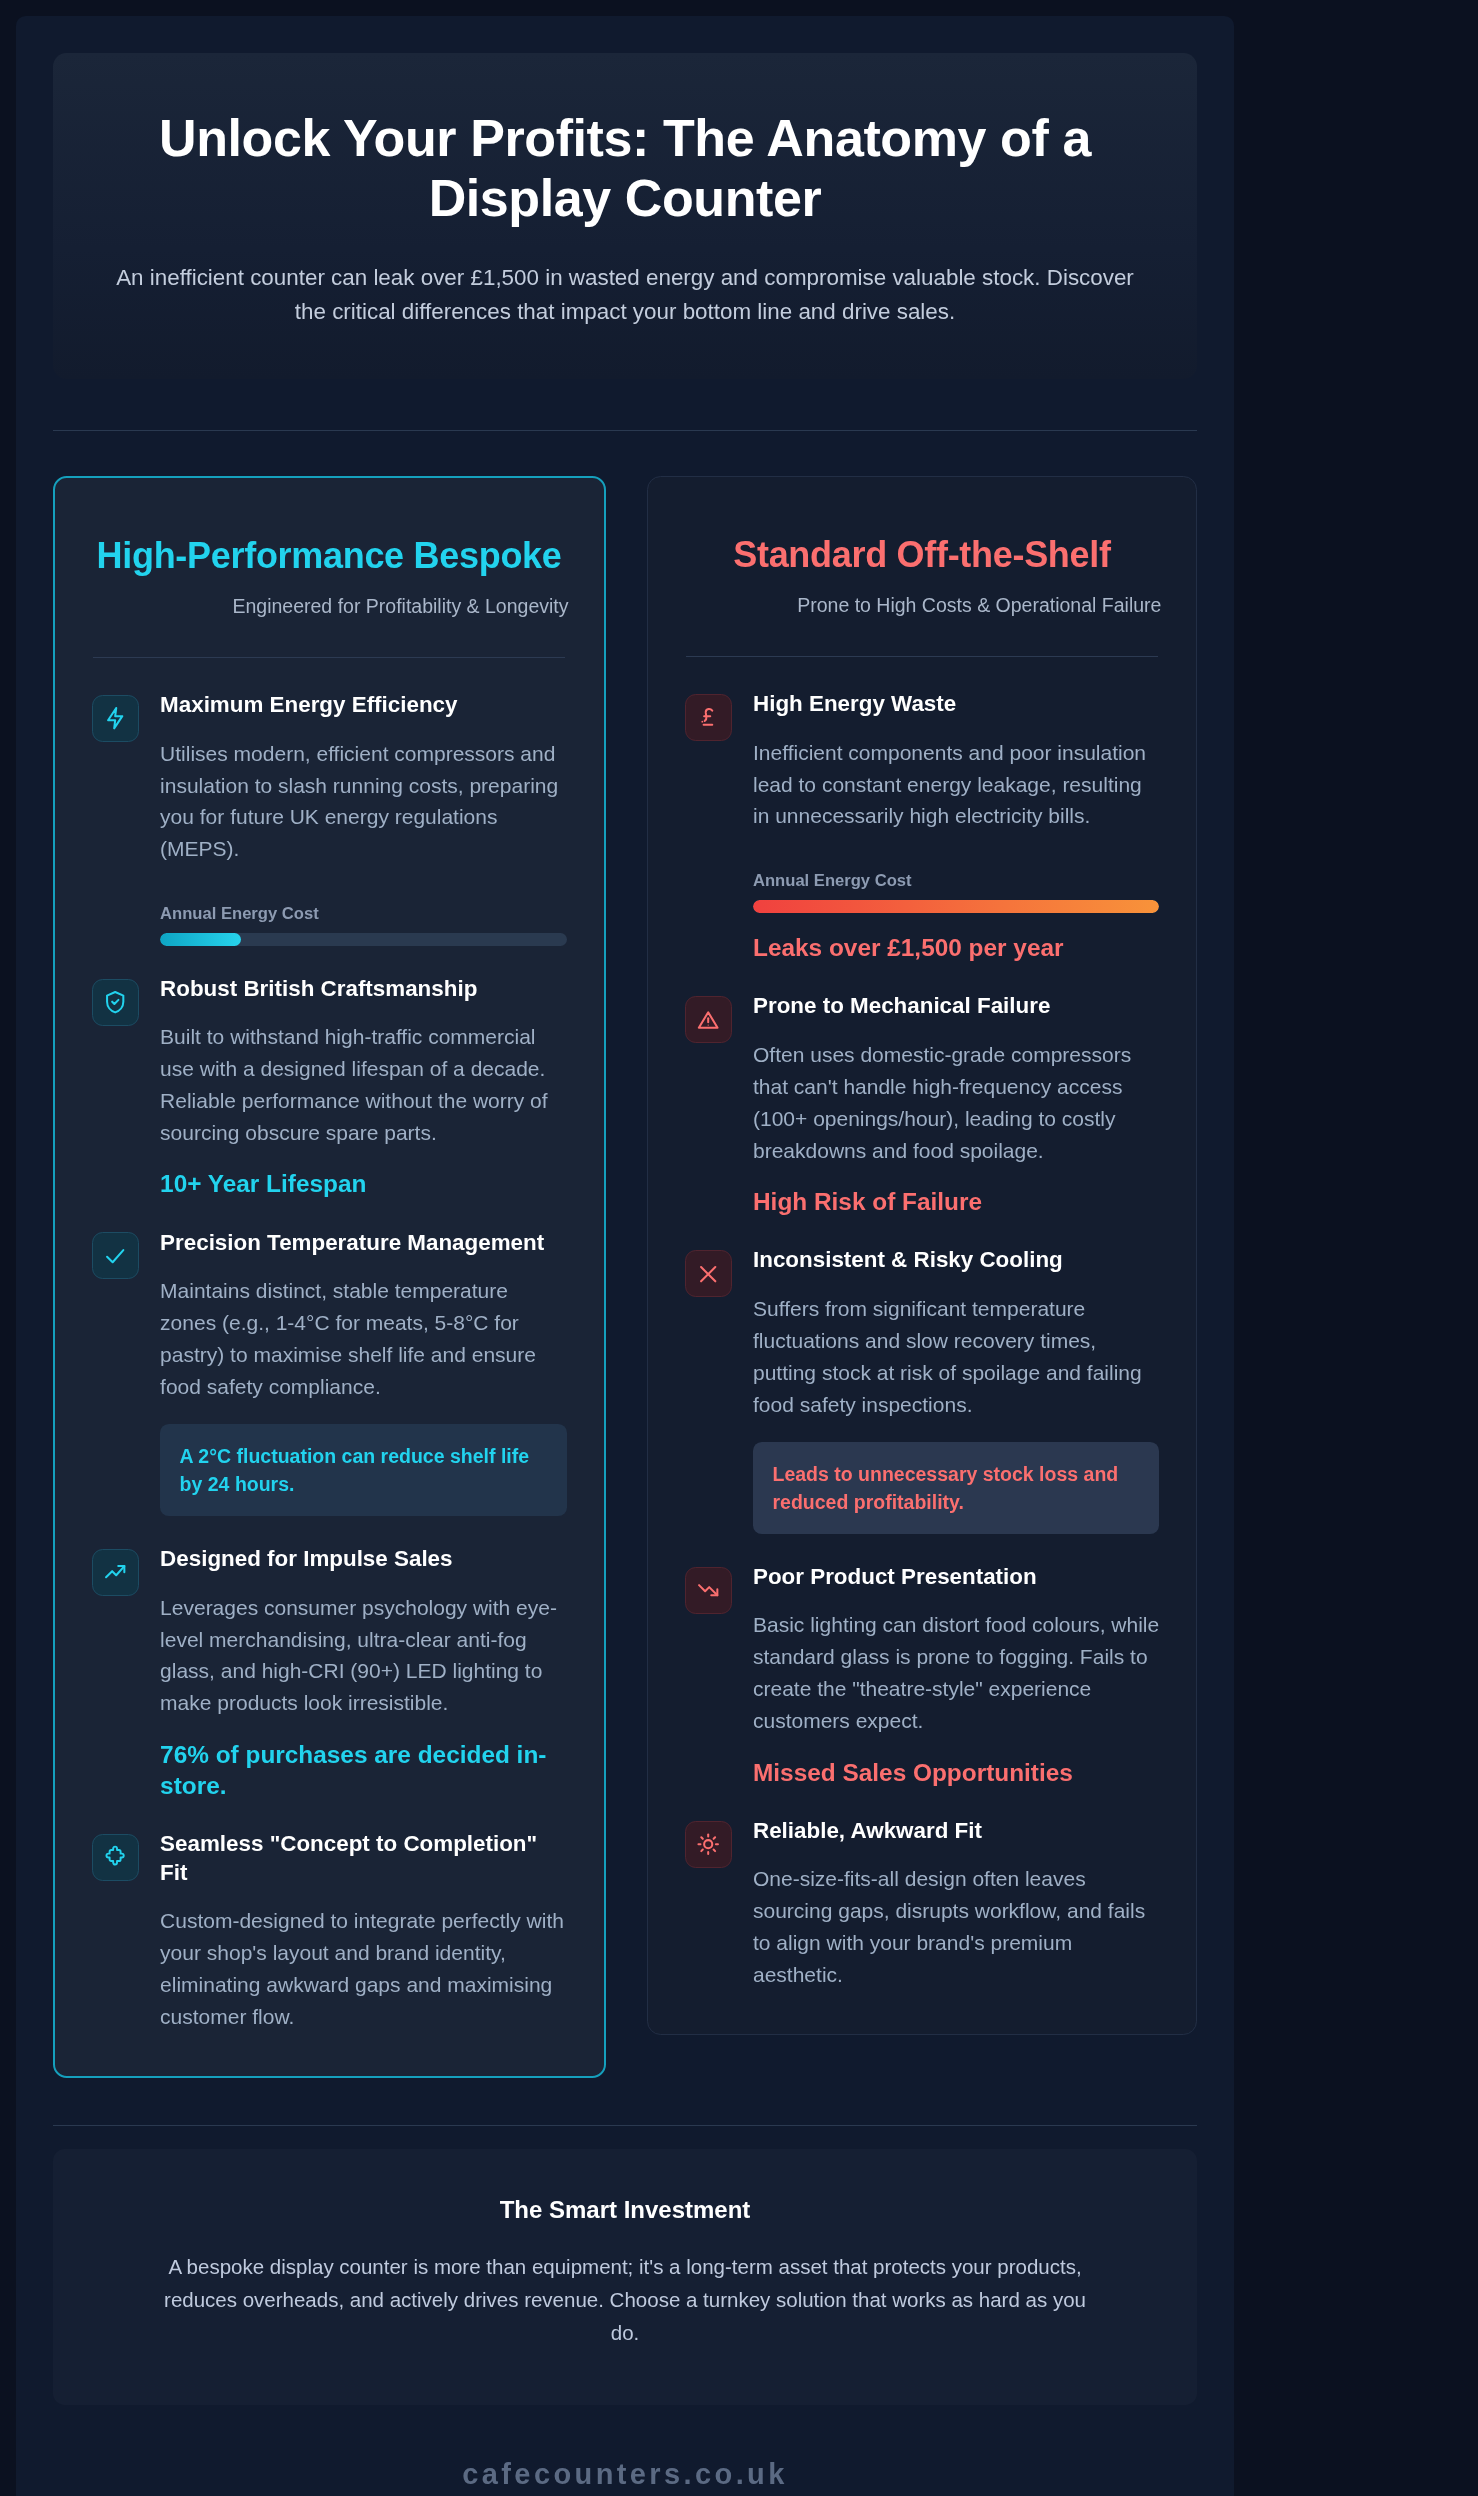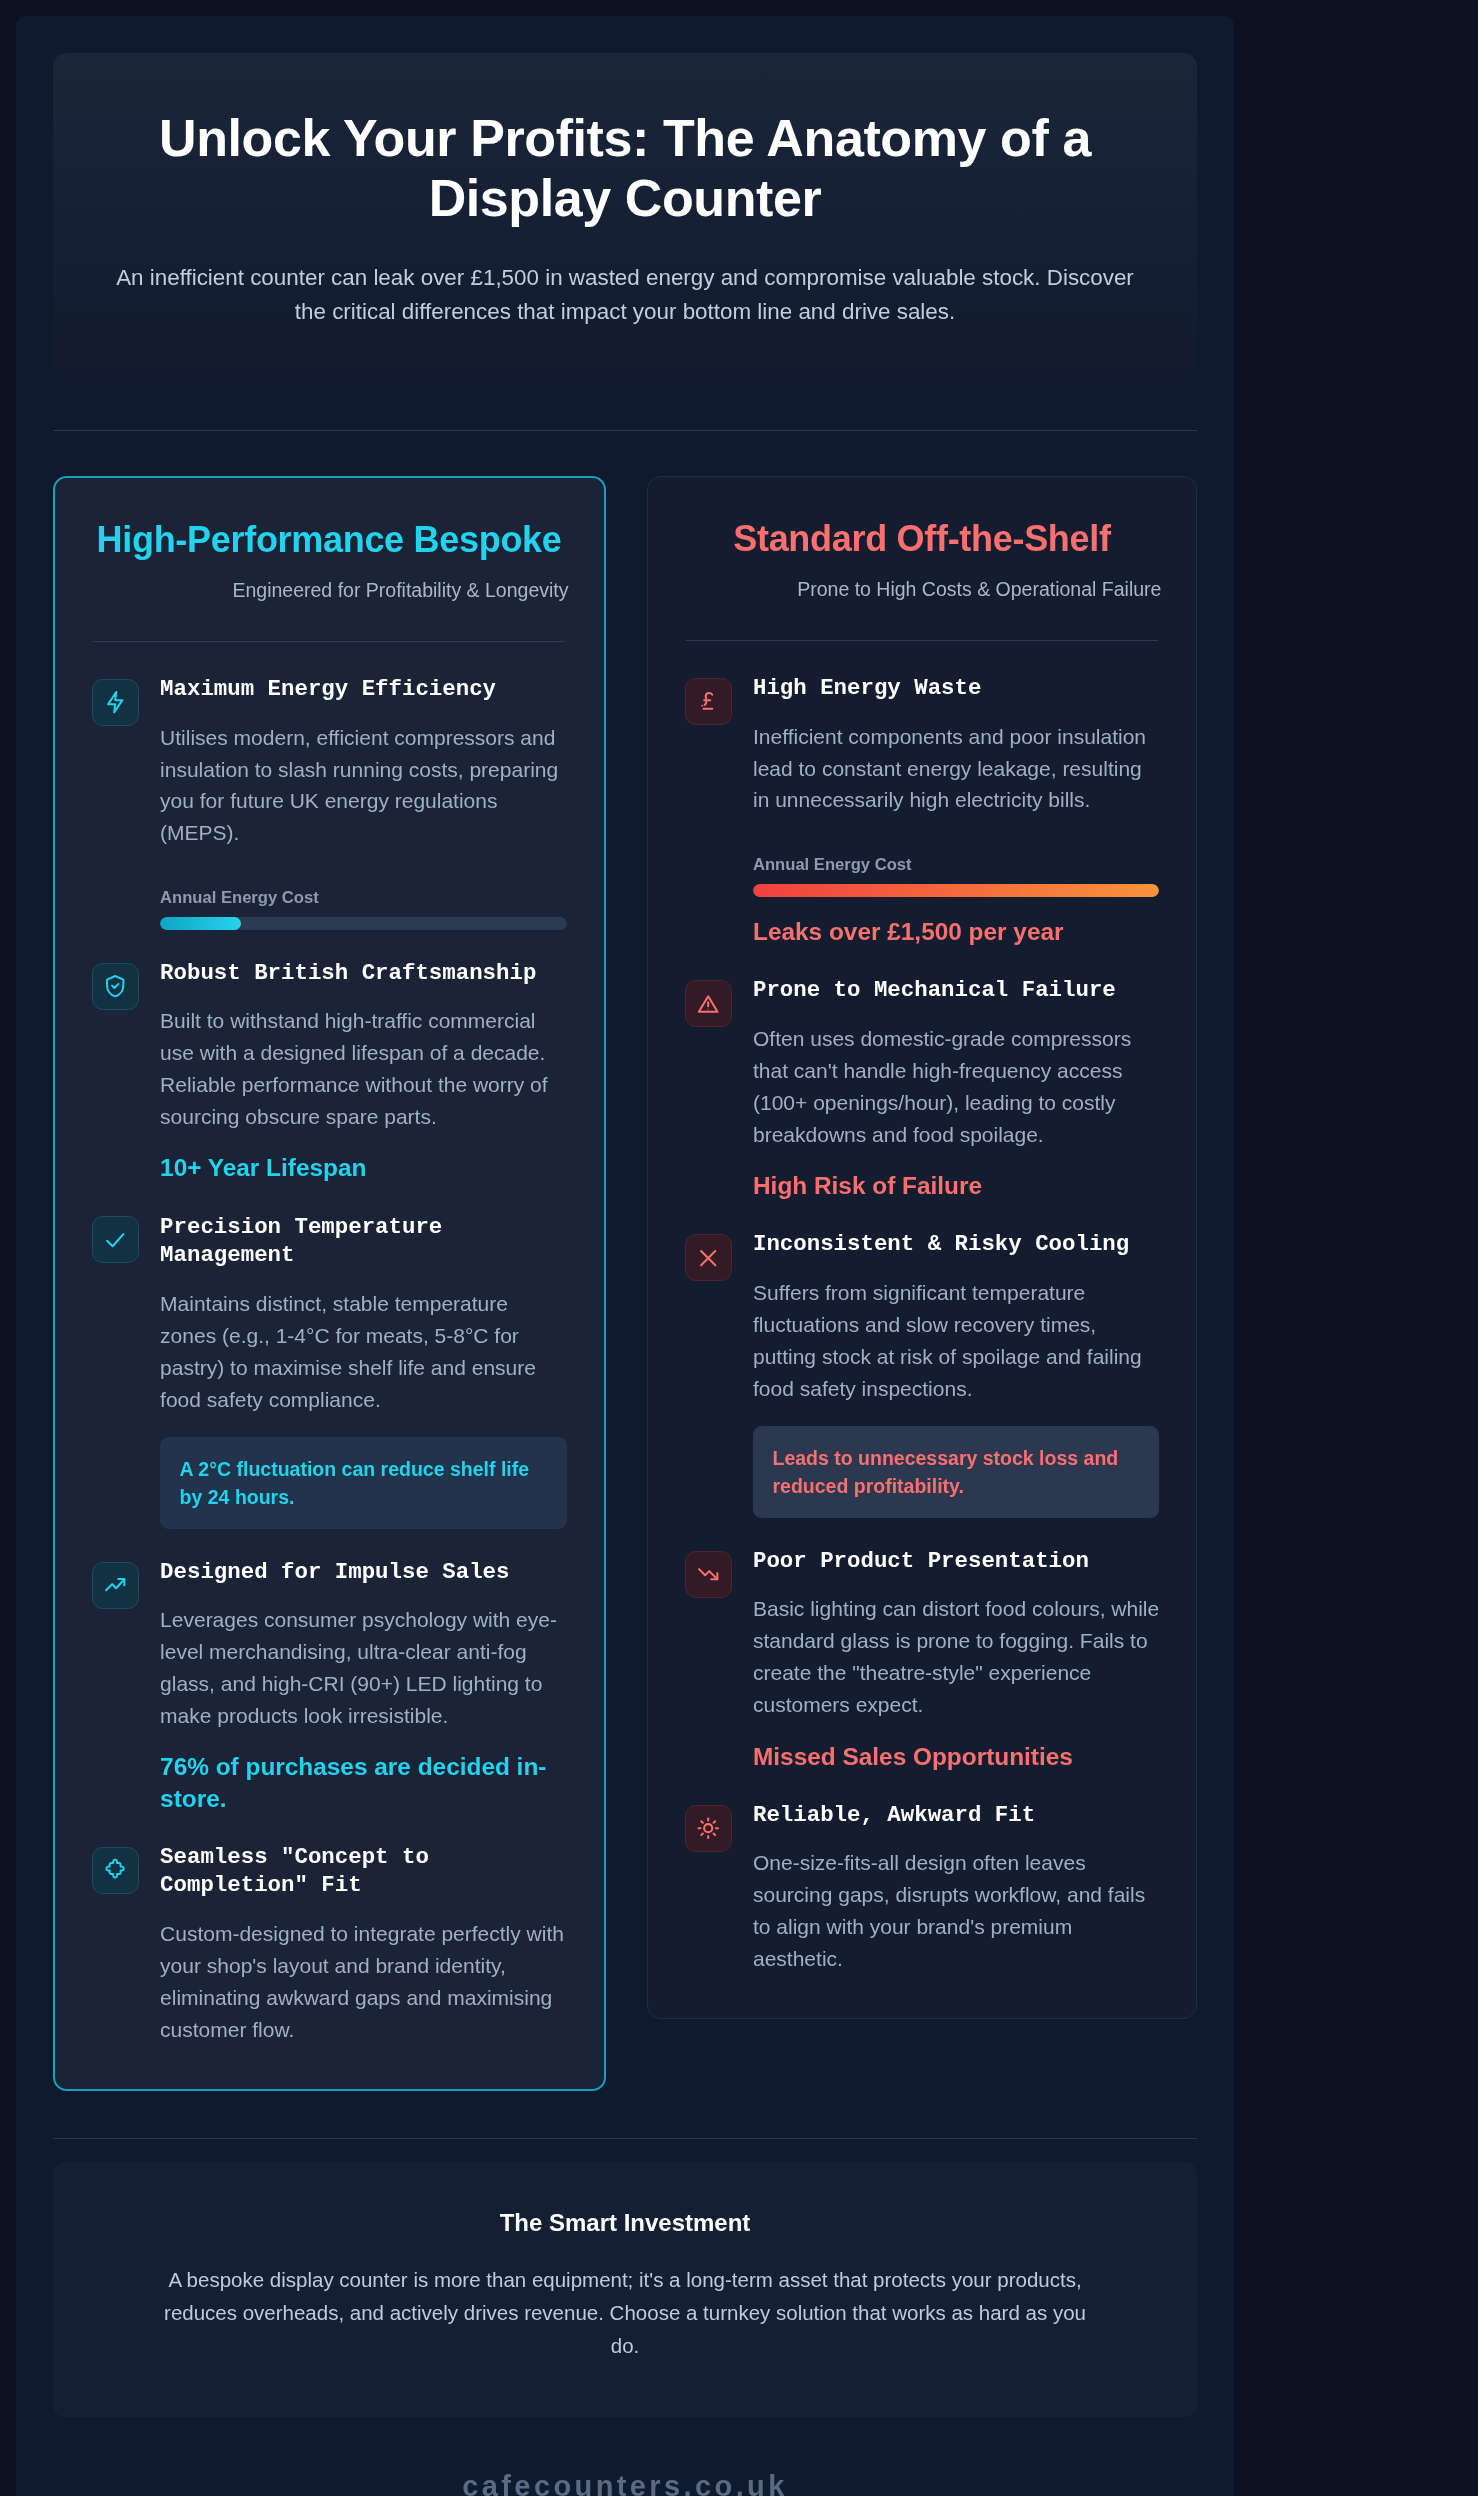--- a/index.html
+++ b/index.html
@@ -74,20 +74,21 @@
     background: #141d2f;
     border: 1px solid #222e45;
   }
 
   .col-title {
     text-align: center;
     font-size: 36px;
     font-weight: bold;
     line-height: 1.17;
     letter-spacing: -0.3px;
+    margin-top: 16px;
   }
   .col-title.good { color: #22d3ee; }
   .col-title.bad  { color: #fb6f6f; }
 
   .col-sub {
     text-align: right;
     margin-top: 17.6px;
     font-size: 19.5px;
     color: #aab7ca;
   }
@@ -123,21 +124,20 @@
   }
   .icon-box svg { display: block; }
 
   .item-body { flex: 1 1 auto; min-width: 0; }
 
   .item-title {
     font-size: 22.4px;
     font-weight: bold;
     color: #ffffff;
     line-height: 1.28;
-    font-family: Liberation Mono, monospace;
   }
   .item-desc {
     margin-top: 18px;
     font-size: 21px;
     line-height: 1.52;
     color: #9fb0c6;
   }
 
   
   .metric { margin-top: 39px; font-weight: bold; }

